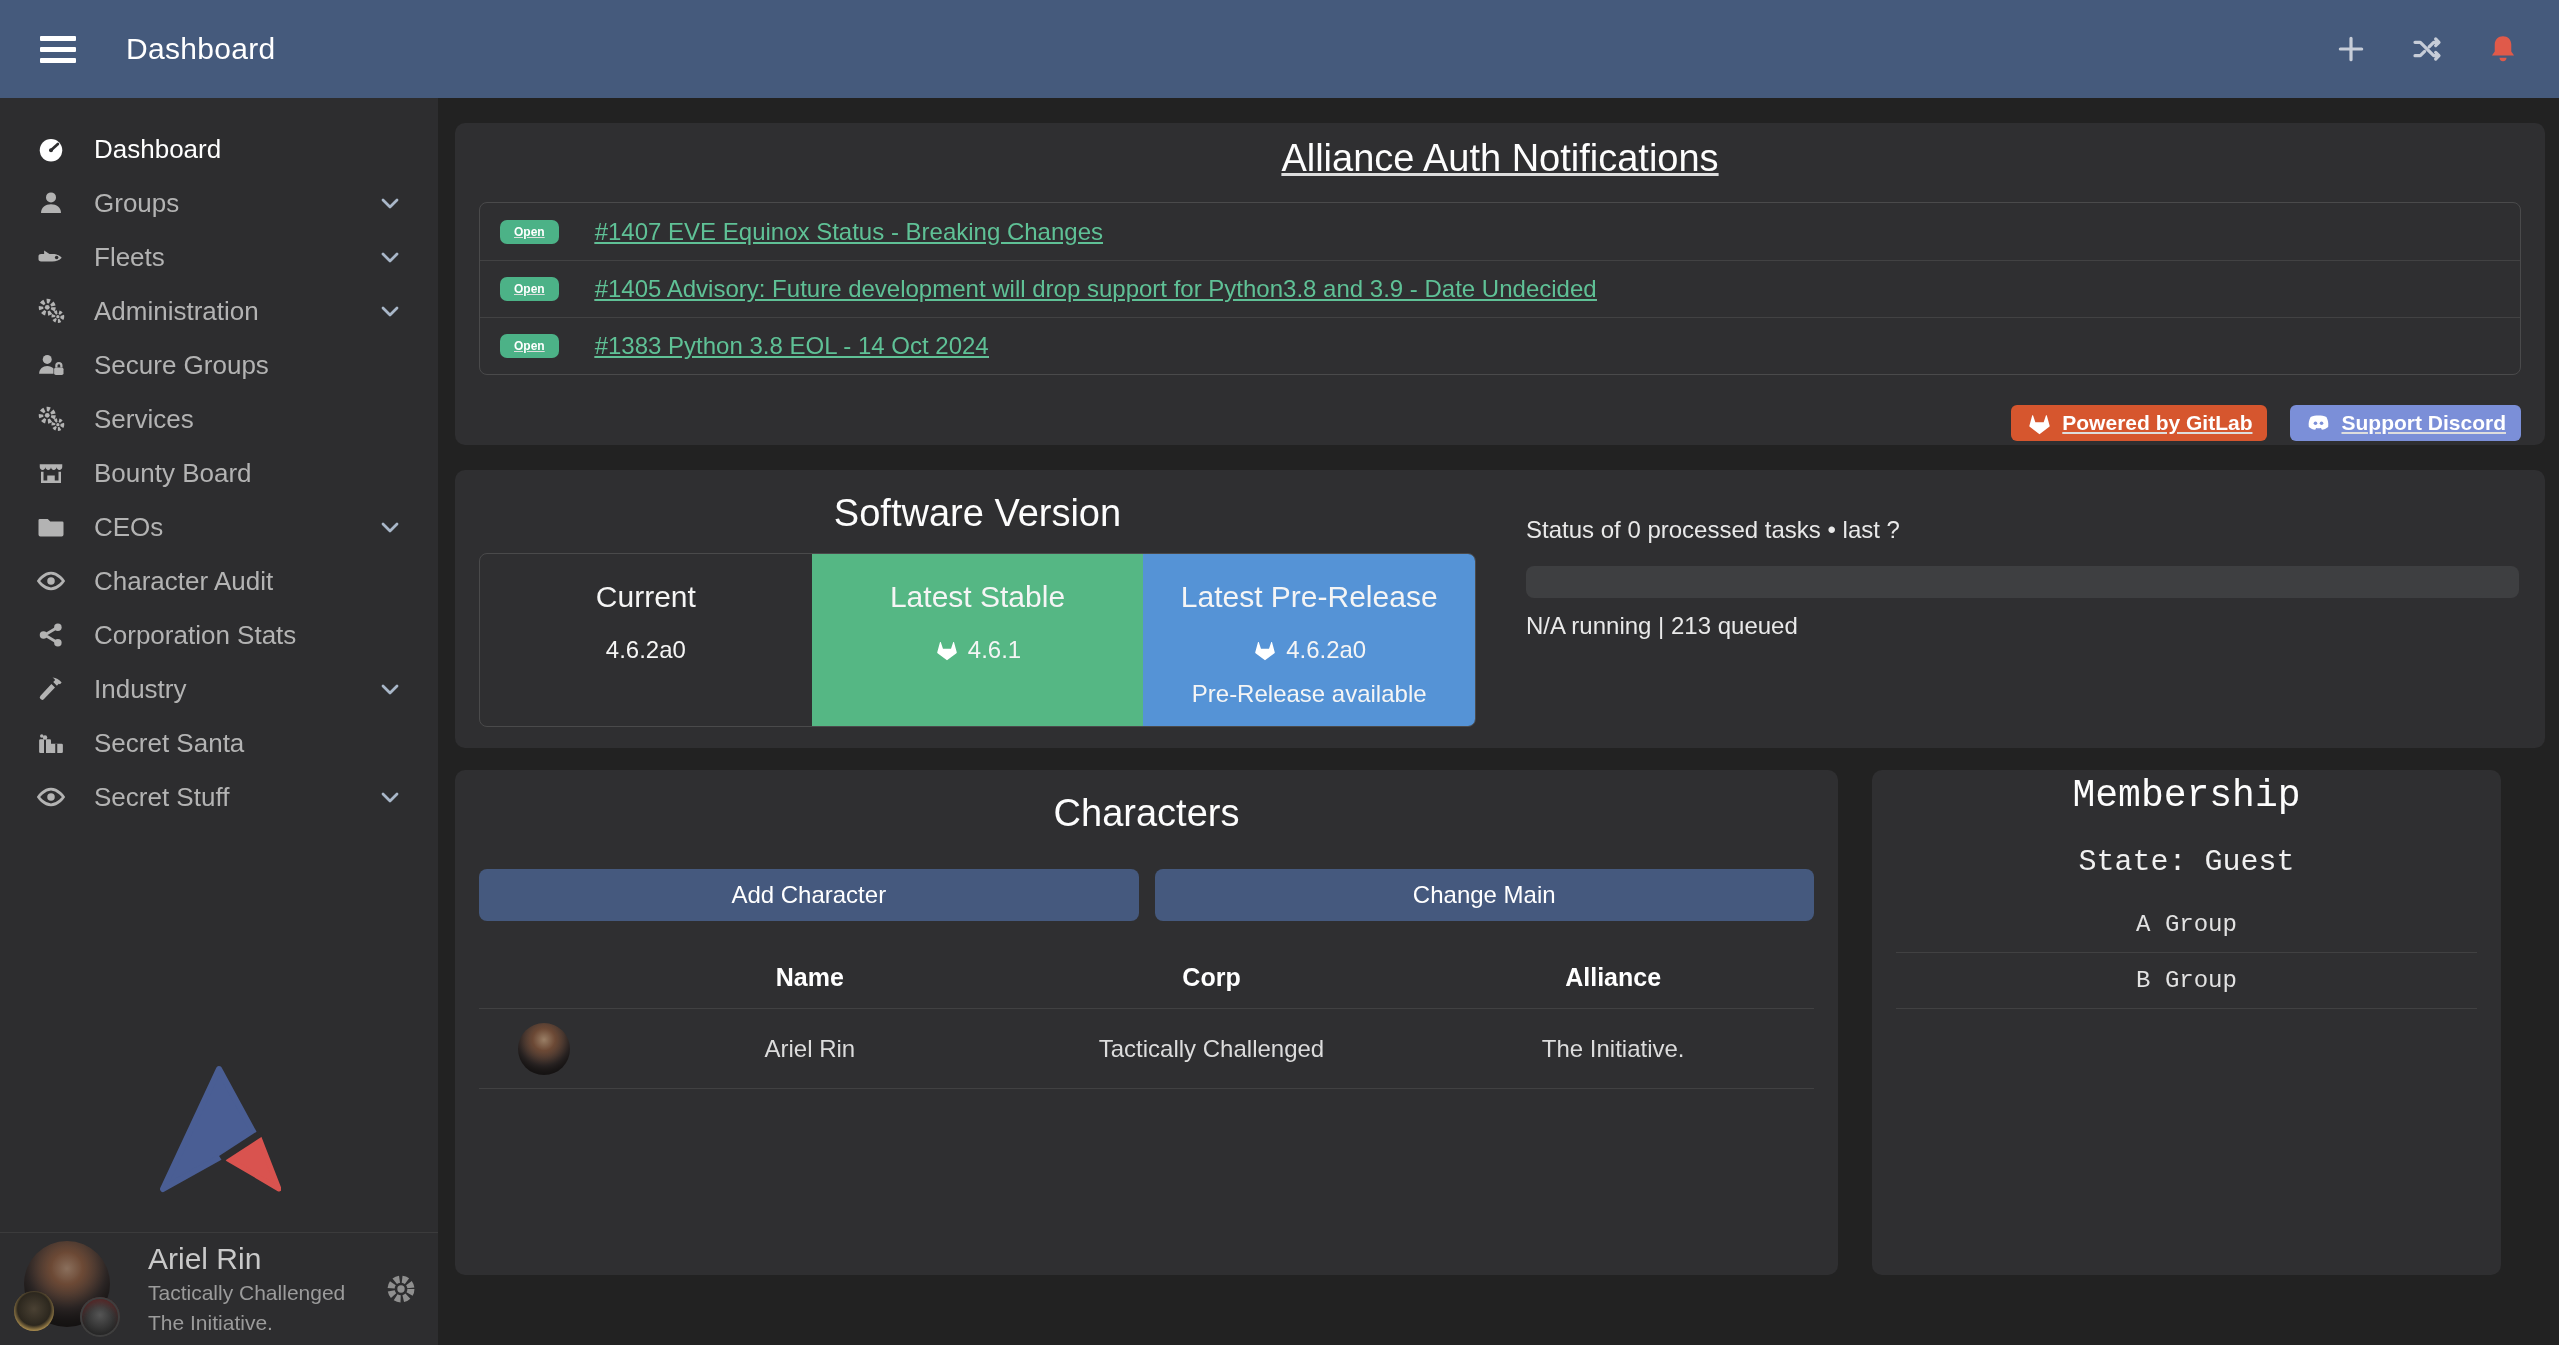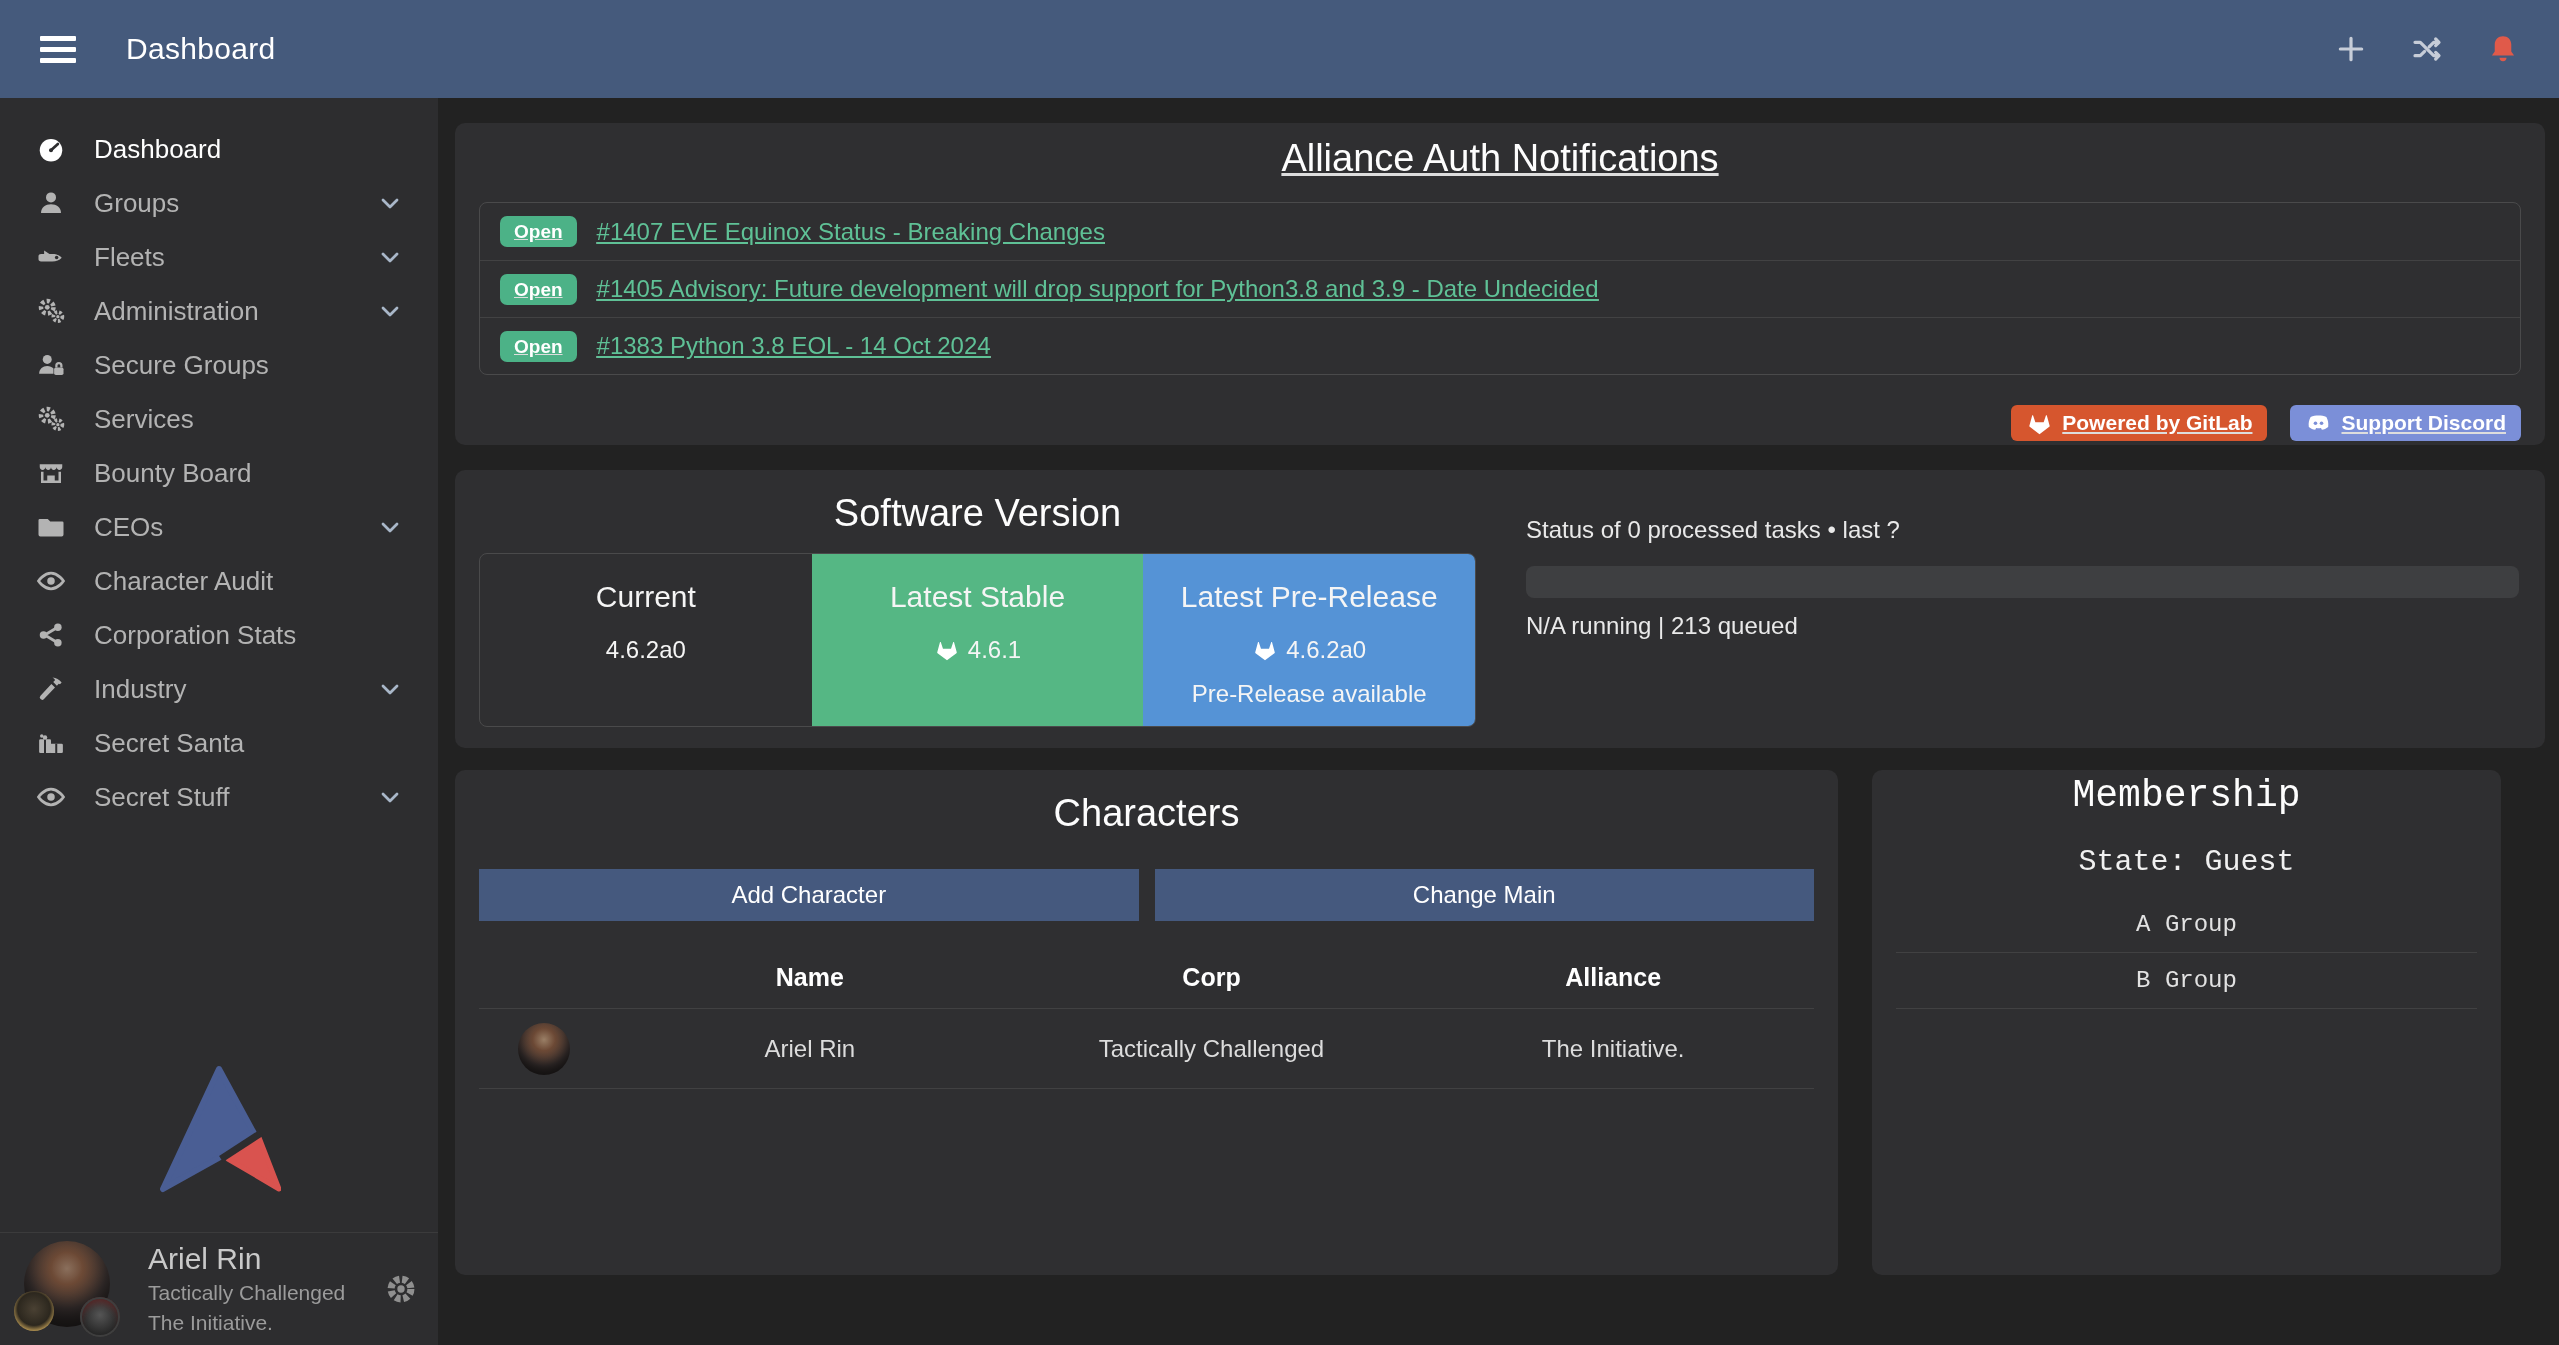--- a/index.html
+++ b/index.html
@@ -70,22 +70,22 @@
   
   .panel { position:absolute; background:#2f2f31; border-radius:10px; }
   .panel-title { text-align:center; font-size:38px; font-weight:400; color:#fdfdfd; }
 
   
   #panel-notifications { left:455px; top:123px; width:2090px; height:322px; padding-top:14px;text-decoration:underline; }
   .notif-list { margin:22px 24px 0; border:1px solid #4a4a4b; border-radius:8px; }
   .notif-item { display:flex; align-items:center; height:57px; padding:0 20px; }
   .notif-item + .notif-item { border-top:1px solid #424243; }
   .open-badge {
-    background:#4cb287; color:#fff; font-size:19px; font-weight:bold;
-    padding:6px 14px; border-radius:7px; margin-right:20px; line-height:1;
+    background:#4cb287; color:#fff; font-size:12px; font-weight:bold;
+    padding:6px 14px; border-radius:7px; margin-right:36px; line-height:1;
   }
   .notif-link { color:#5fc196; font-size:24px; text-decoration:underline; cursor:pointer; }
   .ext-badges { display:flex; justify-content:flex-end; gap:23px; margin:30px 24px 0; }
   .ext-badge {
     height:36px; border-radius:6px; display:flex; align-items:center; gap:9px;
     padding:0 15px; color:#fff; font-size:21px; font-weight:bold; cursor:pointer;
   }
   .ext-badge.gitlab { background:#d6562e; }
   .ext-badge.discord { background:#7b8fd8; }
   .ext-badge svg { width:27px; height:27px; }
@@ -107,21 +107,21 @@
   .tq-body { padding:0 26px; }
   .tq-status { margin-top:24px; font-size:24px; color:#e9e9e9; }
   .tq-bar { margin-top:22px; height:32px; background:#3e3f41; border-radius:8px; overflow:hidden; }
   .tq-fill { height:100%; width:0%; background:#55b784; }
   .tq-queue { margin-top:14px; font-size:24px; color:#e9e9e9; }
 
   
   #panel-characters { left:455px; top:770px; width:1383px; height:505px; padding-top:22px; }
   .char-buttons { display:flex; gap:16px; margin:34px 24px 0; }
   .char-btn {
-    flex:1; height:52px; background:#45597e; border:none; border-radius:0;
+    flex:1; height:52px; background:#45597e; border:none; border-radius:8px;
     color:#fff; font-size:24px; font-family:inherit; cursor:pointer;
   }
   .char-table { margin:26px 24px 0; }
   .char-head, .char-row { display:grid; grid-template-columns:130px 1fr 1fr 1fr; align-items:center; }
   .char-head { height:62px; border-bottom:1px solid #414142; }
   .char-head div { text-align:center; font-size:25px; font-weight:bold; color:#fff; }
   .char-row { height:80px; border-bottom:1px solid #414142; }
   .char-row div { text-align:center; font-size:24px; color:#dcdcdc; }
   .char-avatar {
     width:52px; height:52px; border-radius:50%; margin:0 auto;

